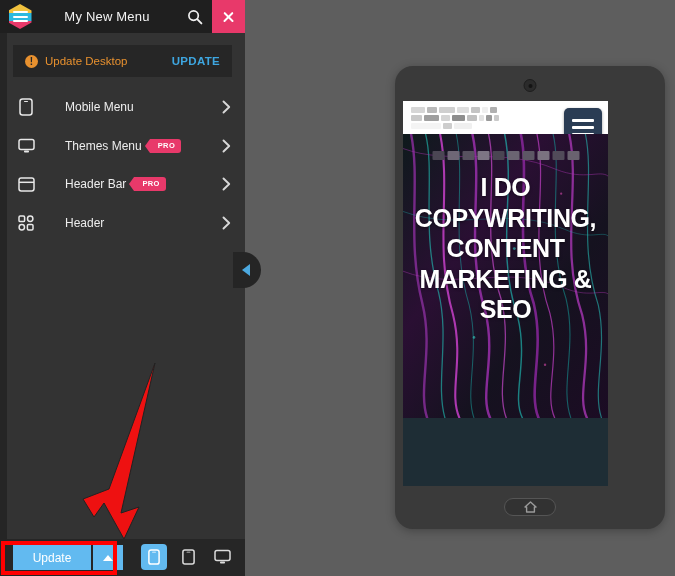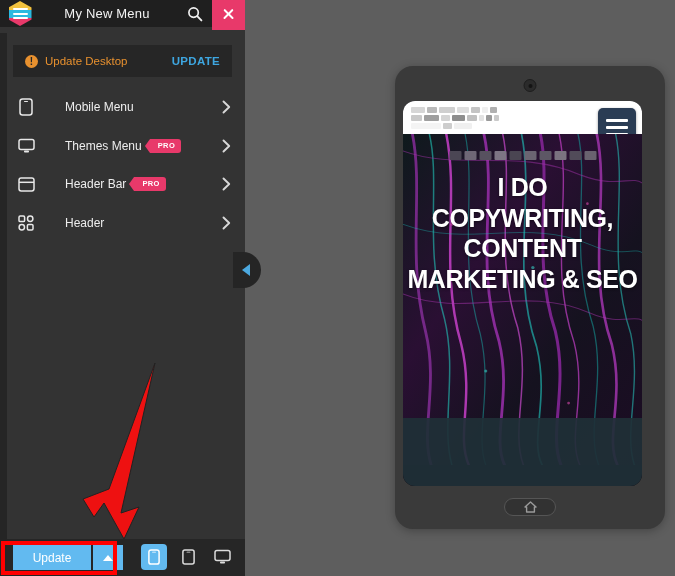--- a/index.html
+++ b/index.html
@@ -25,21 +25,21 @@
     position: absolute;
     left: 0; top: 33px;
     width: 7px; height: 543px;
     background: #252525;
   }
 
   
   #panel-header {
     position: absolute;
     left: 0; top: 0;
-    width: 245px; height: 27px;
+    width: 245px; height: 33px;
     background: #1f1f1f;
     display: flex;
     align-items: center;
   }
   #logo-wrap {
     width: 40px; height: 33px;
     display: flex; align-items: center; justify-content: center;
   }
   .hexlogo {
     position: relative;
@@ -272,24 +272,23 @@
     position: absolute;
     left: 50%; top: 50%;
     transform: translate(-50%,-50%);
     width: 4px; height: 4px;
     border-radius: 50%;
     background: #141414;
   }
   #phone-screen {
     position: absolute;
     left: 8px; top: 35px;
-    width: 239px; height: 385px;
+    width: 205px; height: 385px;
     overflow: hidden;
     background: #101018;
-    border-radius: 12px;
   }
   #site-header {
     position: relative;
     height: 33px;
     background: #ffffff;
   }
   .blur-rows {
     position: absolute;
     left: 8px; top: 6px;
     width: 110px;

